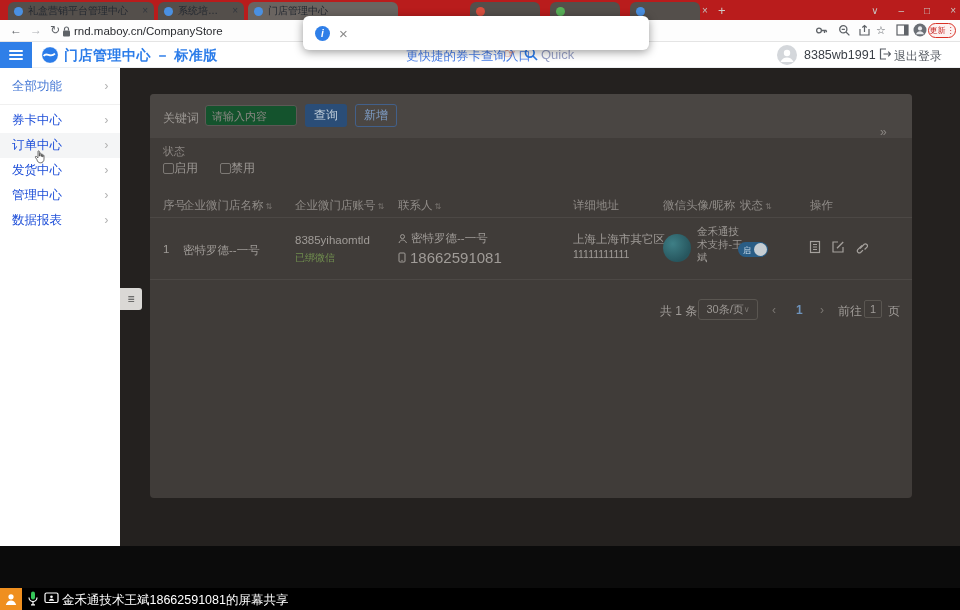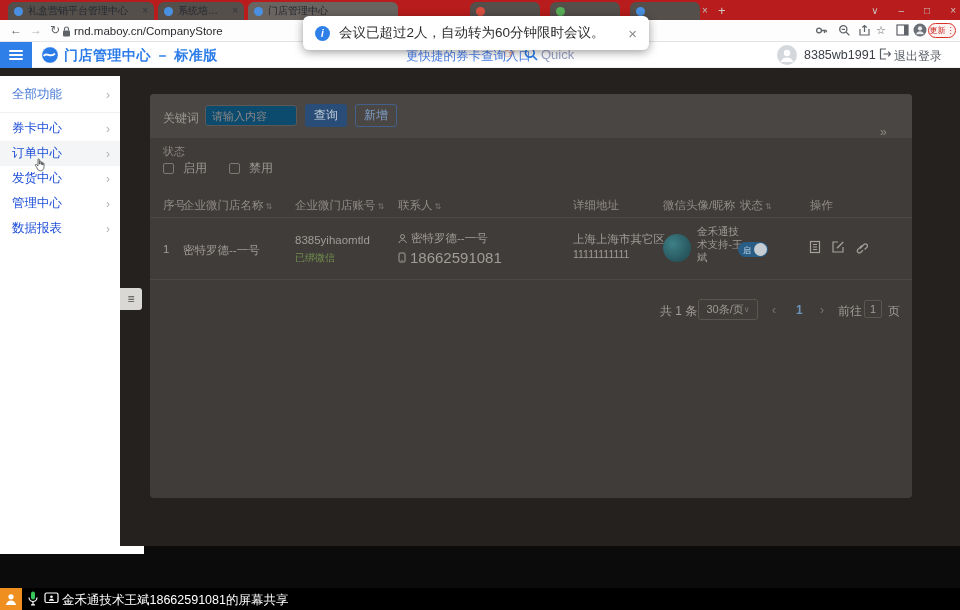--- a/index.html
+++ b/index.html
@@ -39,50 +39,50 @@
   .app-title { position:absolute; left:64px; top:5px; font-size:14px; font-weight:bold; color:#2b7ce9; letter-spacing:.5px;text-align:right; }
   .quick-link { position:absolute; left:406px; top:6px; font-size:12.5px; color:#4a7fe8; cursor:pointer; }
   .hand-glyph { position:absolute; left:504px; top:4px; font-size:13px; color:#d9634a; }
   .q-ico { position:absolute; left:524px; top:5px; }
   .quick-label { position:absolute; left:541px; top:5px; font-size:13px; color:#9aa3c9; }
   .hdr-avatar { position:absolute; left:777px; top:3px; width:20px; height:20px; border-radius:50%; background:#d4d7db; overflow:hidden; }
   .username { position:absolute; left:804px; top:6px; font-size:12.5px; color:#3a3f46; }
   .logout-ico { position:absolute; left:879px; top:6px; }
   .logout-label { position:absolute; left:894px; top:6px; font-size:12px; color:#585d64; cursor:pointer; }
 
-  .sidebar { position:absolute; left:0; top:34px; width:144px; height:478px; background:#ffffff; }
+  .sidebar { position:absolute; left:0; top:26px; width:144px; height:478px; background:#ffffff;font-family:Liberation Mono, monospace; }
   .side-item { position:absolute; left:0; width:120px; height:25px; display:flex; align-items:center;
                padding:0 10px 0 12px; cursor:pointer; }
   .side-item .lbl { flex:1; font-size:12.5px; color:#1d4ed8; }
   .side-item .chev { font-size:12px; color:#b3b3b3; }
   .side-item.active .lbl { color:#4477d4; }
   .side-item.hover { background:#f4f5f6; }
   .side-div { position:absolute; left:0; top:36px; width:120px; height:1px; background:#f0f0f0; }
   .cursor-hand { position:absolute; left:34px; top:82px; z-index:5; }
 
   .content { position:absolute; left:120px; top:26px; width:840px; height:478px; background:#24211f; }
   .drawer-handle { position:absolute; left:0; top:220px; width:22px; height:22px; background:#dad8d5; border-radius:0 3px 3px 0;
                    display:flex; align-items:center; justify-content:center; font-size:12px; color:#4a4a4a; cursor:pointer; }
   .panel { position:absolute; left:30px; top:26px; width:762px; height:404px; background:#403c39; border-radius:4px; }
   .search-band { position:absolute; left:0; top:0; width:762px; height:44px; background:#4a4643; border-radius:4px 4px 0 0; }
   .kw-label { position:absolute; left:13px; top:16px; font-size:12px; color:#9b9793; }
-  .kw-input { position:absolute; left:55px; top:11px; width:92px; height:21px; background:#0c4a6e; border:1px solid #5c5855;
+  .kw-input { position:absolute; left:55px; top:11px; width:92px; height:21px; background:#14532d; border:1px solid #5c5855;
               border-radius:3px; font-size:11px; color:#b9b5b1; padding:0 6px; }
   .kw-input::placeholder { color:#8b8783; }
   .btn-primary { position:absolute; left:155px; top:10px; width:42px; height:23px; background:#2a4d77; color:#c2cfdb;
                  border:none; border-radius:3px; font-size:12px; cursor:pointer; }
   .btn-plain { position:absolute; left:205px; top:10px; width:42px; height:23px; background:transparent; color:#7f9ec7;
                border:1px solid #42608a; border-radius:3px; font-size:12px; cursor:pointer; }
   .tip { position:absolute; left:257px; top:16px; font-size:12px; color:#9a9590; display:flex; align-items:center; gap:3px; }
   .tip .cnt { color:#c05a42; }
   .collapse-glyph { position:absolute; left:730px; top:31px; font-size:12px; color:#8a8682; cursor:pointer; }
 
   .filter-label { position:absolute; left:13px; top:50px; font-size:11px; color:#8a8581; }
   .cbx-row { position:absolute; left:13px; top:66px; display:flex; gap:22px; }
-  .cbx { display:flex; align-items:center; gap:9px; cursor:pointer; }
+  .cbx { display:flex; align-items:center; gap:0; cursor:pointer; }
   .cbx .box { width:11px; height:11px; border:1px solid #7d7975; border-radius:2px; background:transparent; }
   .cbx .cl { font-size:12px; color:#9c9894; }
 
   .thead { position:absolute; left:0; top:96px; width:762px; height:28px; border-bottom:1px solid #4c4845; }
   .th { position:absolute; top:8px; font-size:11.5px; color:#908c88; white-space:nowrap; }
   .sort-glyph { font-size:8px; color:#7a7672; margin-left:2px; }
   .trow { position:absolute; left:0; top:124px; width:762px; height:62px; border-bottom:1px solid #4c4845; }
   .td { position:absolute; font-size:11.5px; color:#a09c98; white-space:nowrap; }
   .tag-green { position:absolute; left:145px; top:33px; font-size:10px; color:#708e4e;text-align:center; }
   .cell-line { display:flex; align-items:center; gap:4px; }
@@ -363,21 +363,20 @@
             <input class="pg-input" value="1" style="">
             <span class="pg-page">页</span>
           </div>
         </div>
       </div>
     </div>
   </div>
 
   <div class="toast">
     <span class="info-ico">i</span>
-    <span class="toast-text">会议已超过2人，自动转为60分钟限时会议。</span>
     <span class="toast-close">×</span>
   </div>
 
   <div class="sharebar">
     <span class="share-person">
       <svg width="14" height="14" viewBox="0 0 14 14">
           <circle cx="7" cy="4.8" r="2.6" fill="#fff"></circle>
           <path d="M1.8 13c.9-3 3-4.4 5.2-4.4S11.3 10 12.2 13z" fill="#fff"></path>
         </svg>
     </span>

